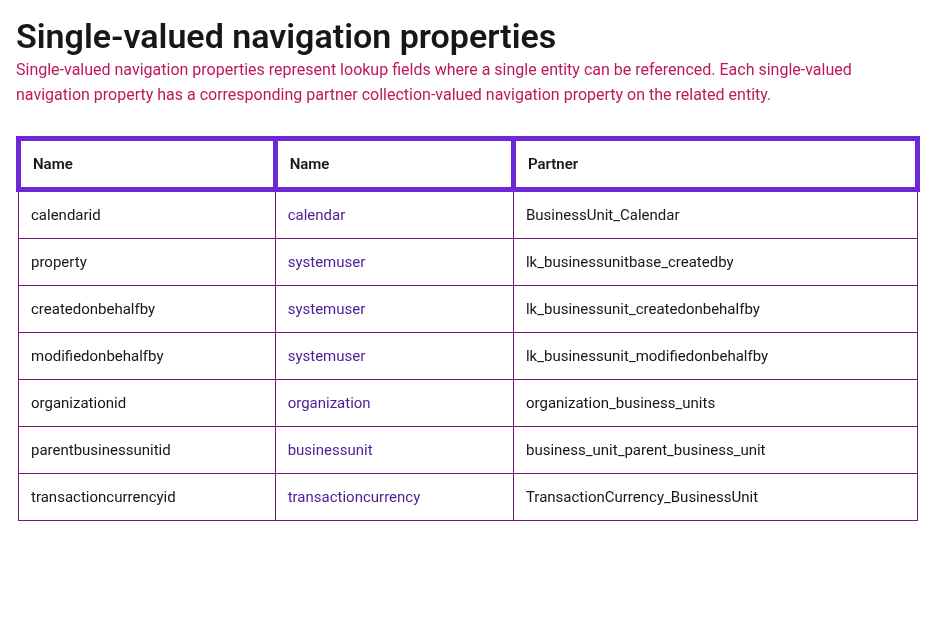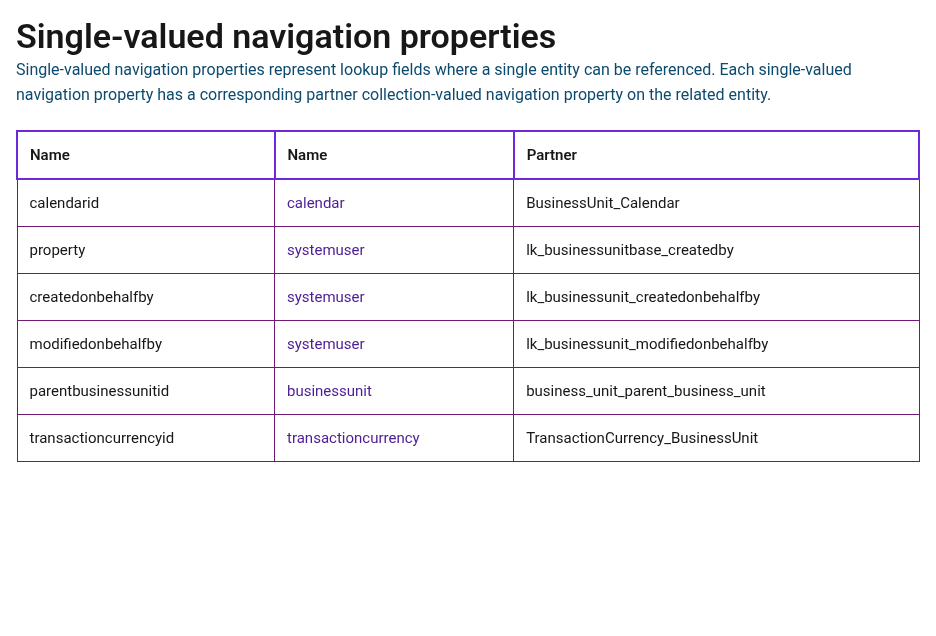--- a/index.html
+++ b/index.html
@@ -16,34 +16,34 @@
     }
     h1 {
       font-size: 34px;
       font-weight: 600;
       margin-bottom: 2px;
       color: #171717;
     }
     p.description {
       font-size: 16px;
       line-height: 1.55;
-      color: #0c4a6e;
-      margin-bottom: 22px;
+      color: #be185d;
+      margin-bottom: 28px;
       max-width: 900px;
     }
     table {
       width: 100%;
       border-collapse: collapse;
       font-size: 15px;
     }
     thead th {
       text-align: left;
       font-weight: 600;
       padding: 14px 12px;
-      border: 2px solid #6d28d9;
+      border: 5px solid #6d28d9;
       background: #ffffff;
     }
     tbody td {
       padding: 14px 12px;
       border: 1px solid #701a75;
       vertical-align: top;
     }
     a.type-link {
       color: #4c1d95;
       text-decoration: none;
@@ -79,20 +79,25 @@
         <td>createdonbehalfby</td>
         <td><a href="#" class="type-link">systemuser</a></td>
         <td>lk_businessunit_createdonbehalfby</td>
       </tr>
       <tr>
         <td>modifiedonbehalfby</td>
         <td><a href="#" class="type-link">systemuser</a></td>
         <td>lk_businessunit_modifiedonbehalfby</td>
       </tr>
       <tr>
+        <td>organizationid</td>
+        <td><a href="#" class="type-link">organization</a></td>
+        <td>organization_business_units</td>
+      </tr>
+      <tr>
         <td>parentbusinessunitid</td>
         <td><a href="#" class="type-link">businessunit</a></td>
         <td>business_unit_parent_business_unit</td>
       </tr>
       <tr>
         <td>transactioncurrencyid</td>
         <td><a href="#" class="type-link">transactioncurrency</a></td>
         <td>TransactionCurrency_BusinessUnit</td>
       </tr>
     </tbody>

